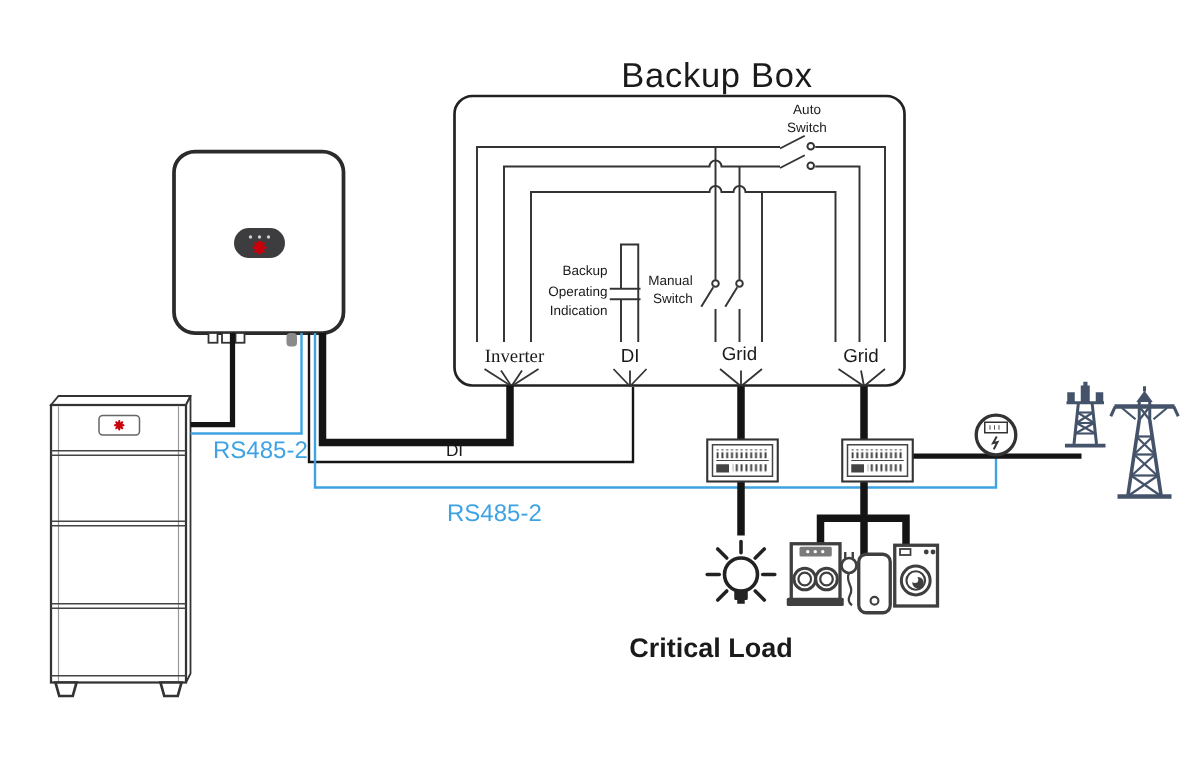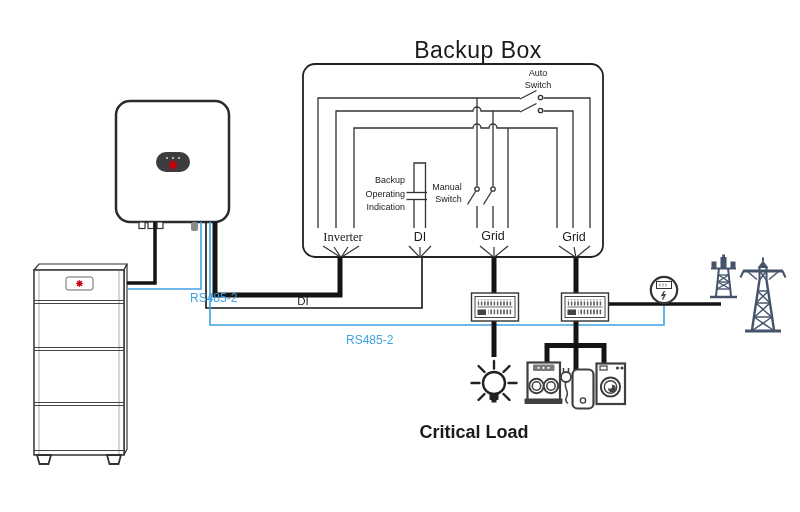--- a/index.html
+++ b/index.html
@@ -11,21 +11,21 @@
   html,body{margin:0;padding:0;background:#fff;}
   #canvas{position:relative;width:800px;height:512px;background:#fff;overflow:hidden;
           font-family:"Liberation Sans",sans-serif;border-radius:12px;}
   svg{position:absolute;top:0;left:0;}
   .lbl{position:absolute;color:#1a1a1a;white-space:nowrap;line-height:1.1;}
   .ctr{transform:translateX(-50%);}
   .title{font-size:23px;letter-spacing:.5px;}
   .term{font-size:12.5px;}
   .tiny{font-size:9px;text-align:center;line-height:12px;}
   .tiny-r{font-size:9px;text-align:right;line-height:13.5px;}
-  .blue-text{color:var(--rs485-blue);font-size:12px;margin-left:48px;}
+  .blue-text{color:var(--rs485-blue);font-size:16px;}
   .wire-lbl{font-size:11.5px;}
   .load-lbl{font-size:18px;font-weight:bold;}
   .blue-stroke{stroke:var(--rs485-blue);}
   .cable{stroke:var(--cable-black);fill:none;}
   .tower{stroke:var(--tower-gray);fill:none;}
   .tower-fill{fill:var(--tower-gray);stroke:none;}
   .redfill{fill:var(--huawei-red);}
   .appl{stroke:#3f3f3f;fill:#fff;}
 </style>
 </head>

